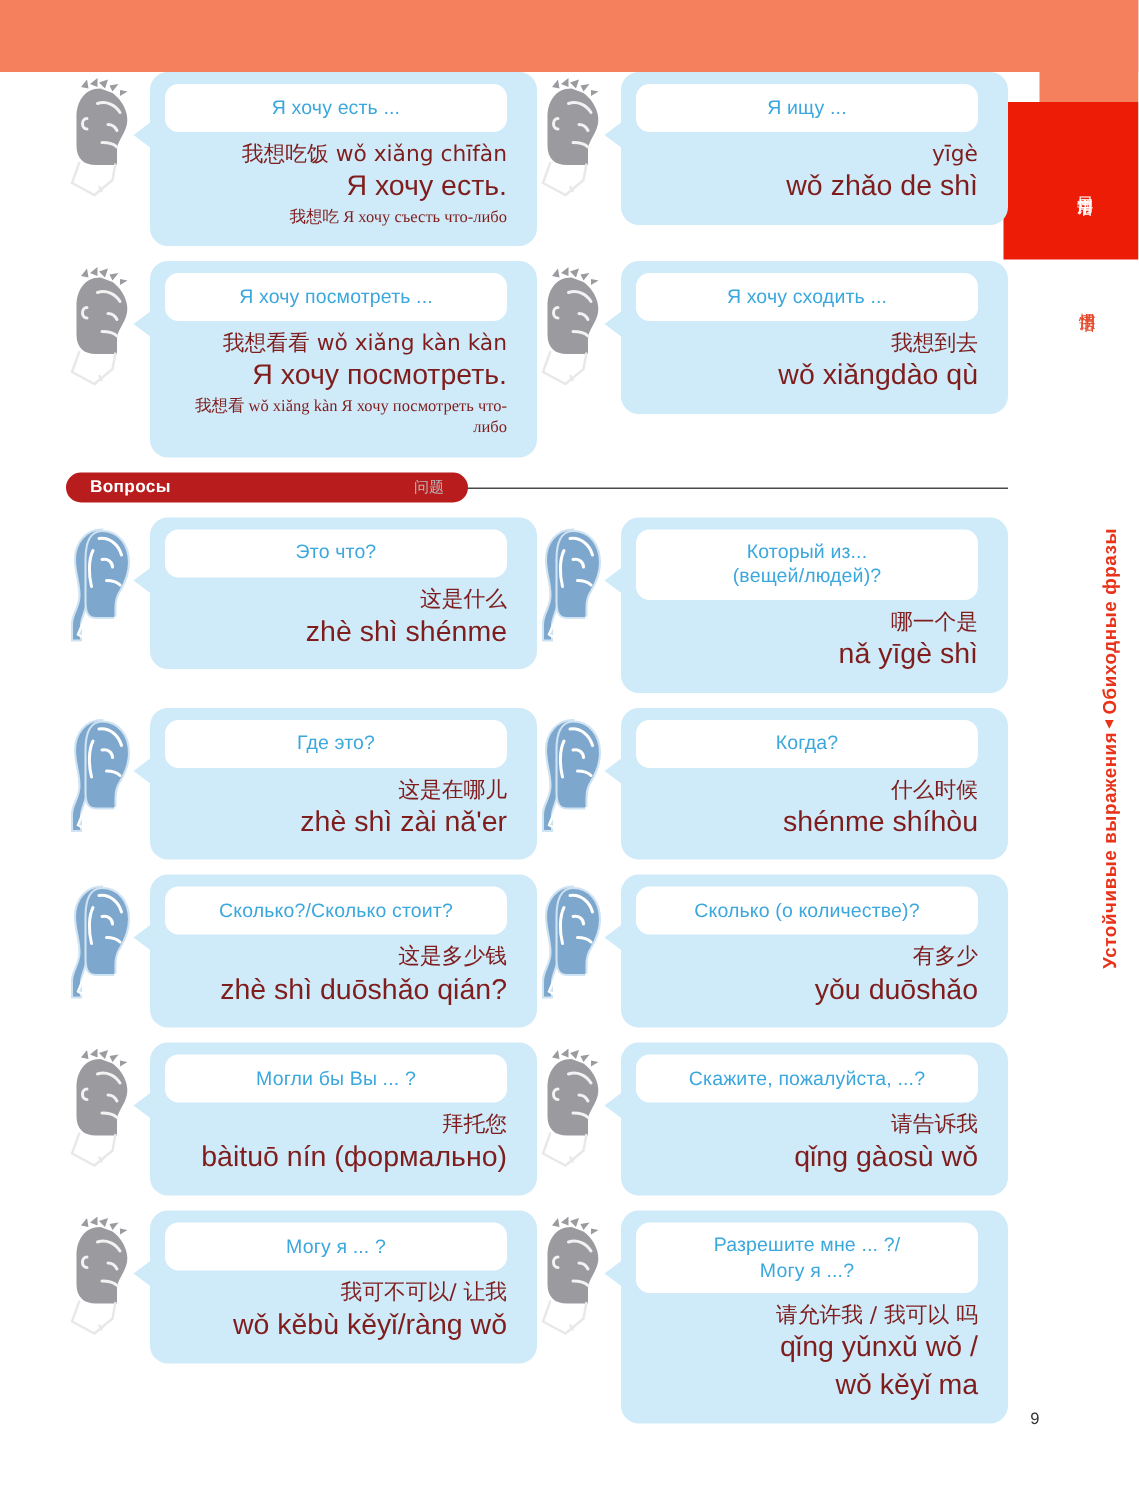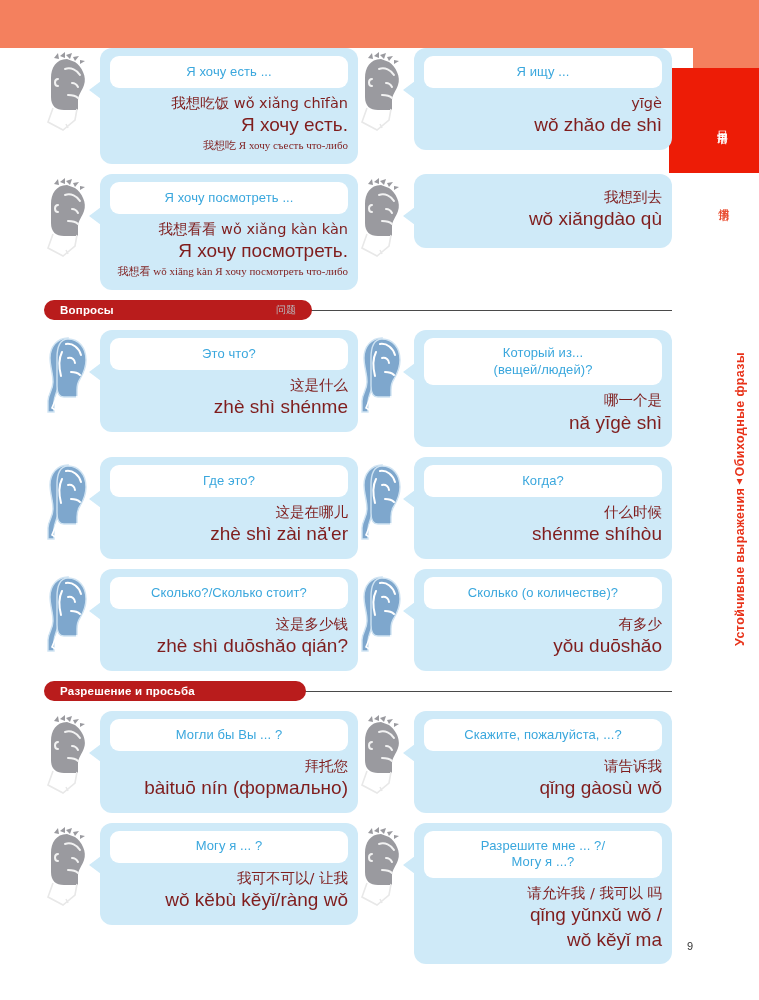--- a/index.html
+++ b/index.html
@@ -134,21 +134,21 @@
 
   
   .bubble-wrap {
     position: relative;
     flex: 1 1 auto;
     min-width: 0;
   }
   .bubble {
     background: #cfeaf8;
     border-radius: 12px;
-    padding: 8px 10px 12px 10px;
+    padding: 8px 20px 12px 10px;
     position: relative;
     min-height: 74px;
   }
   .bubble::before {
     content: "";
     position: absolute;
     left: -11px; top: 33px;
     width: 0; height: 0;
     border-top: 9px solid transparent;
     border-bottom: 9px solid transparent;
@@ -338,20 +338,23 @@
                 <path d="M24 43 C28 43 32 44 34 46"></path>
               </g>
               <g fill="none" stroke="#e8e8e8" stroke-width="1.6">
                 <path d="M9 56 L4 70 L19 78 L31 68 L33 57"></path>
                 <path d="M22 72 L24 76"></path>
               </g>
             </svg>
           </div>
           <div class="bubble-wrap">
             <div class="bubble">
+              <div class="ru-box">
+                <div class="ru-text">Я хочу сходить ...</div>
+              </div>
               <div class="cn-block">
                 <div class="cn-line">我想到去</div>
                 <div class="py-line">wǒ xiǎngdào qù</div>
               </div>
             </div>
           </div>
         </div>
       </div>
       <div class="section-head">
         <div class="pill-rule" style="left:260px; right:0;"></div>
@@ -540,27 +543,20 @@
                 <div class="ru-text">Сколько (о количестве)?</div>
               </div>
               <div class="cn-block">
                 <div class="cn-line">有多少</div>
                 <div class="py-line">yǒu duōshǎo</div>
               </div>
             </div>
           </div>
         </div>
       </div>
-      <div class="section-head">
-        <div class="pill-rule" style="left:254px; right:0;"></div>
-        <div class="pill" style="width:262px;">
-          <span class="pill-ru">Разрешение и просьба</span>
-          <span class="pill-cn"></span>
-        </div>
-      </div>
       <div class="row">
         <div class="cell">
           <div class="avatar">
             <svg width="52" height="82" viewBox="0 0 52 82">
               <g fill="#9a9a9f">
                 <path d="M23 7 C12 7 7 16 7 26 L7 45 C7 54 12 58 20 58 L34 58 L34 48 C34 43 38 39 40 33 C43 25 38 15 31 10 Z"></path>
                 <path d="M10 6 L14 1 L15 7 Z M16 4 L21 0 L21 6 Z M22 3 L28 1 L26 7 Z M29 5 L35 4 L31 9 Z M36 8 L41 9 L36 12 Z"></path>
               </g>
               <g fill="none" stroke="#f2f2f2" stroke-width="2" stroke-linecap="round">
                 <path d="M21 17 C27 15 33 18 36 23"></path>

